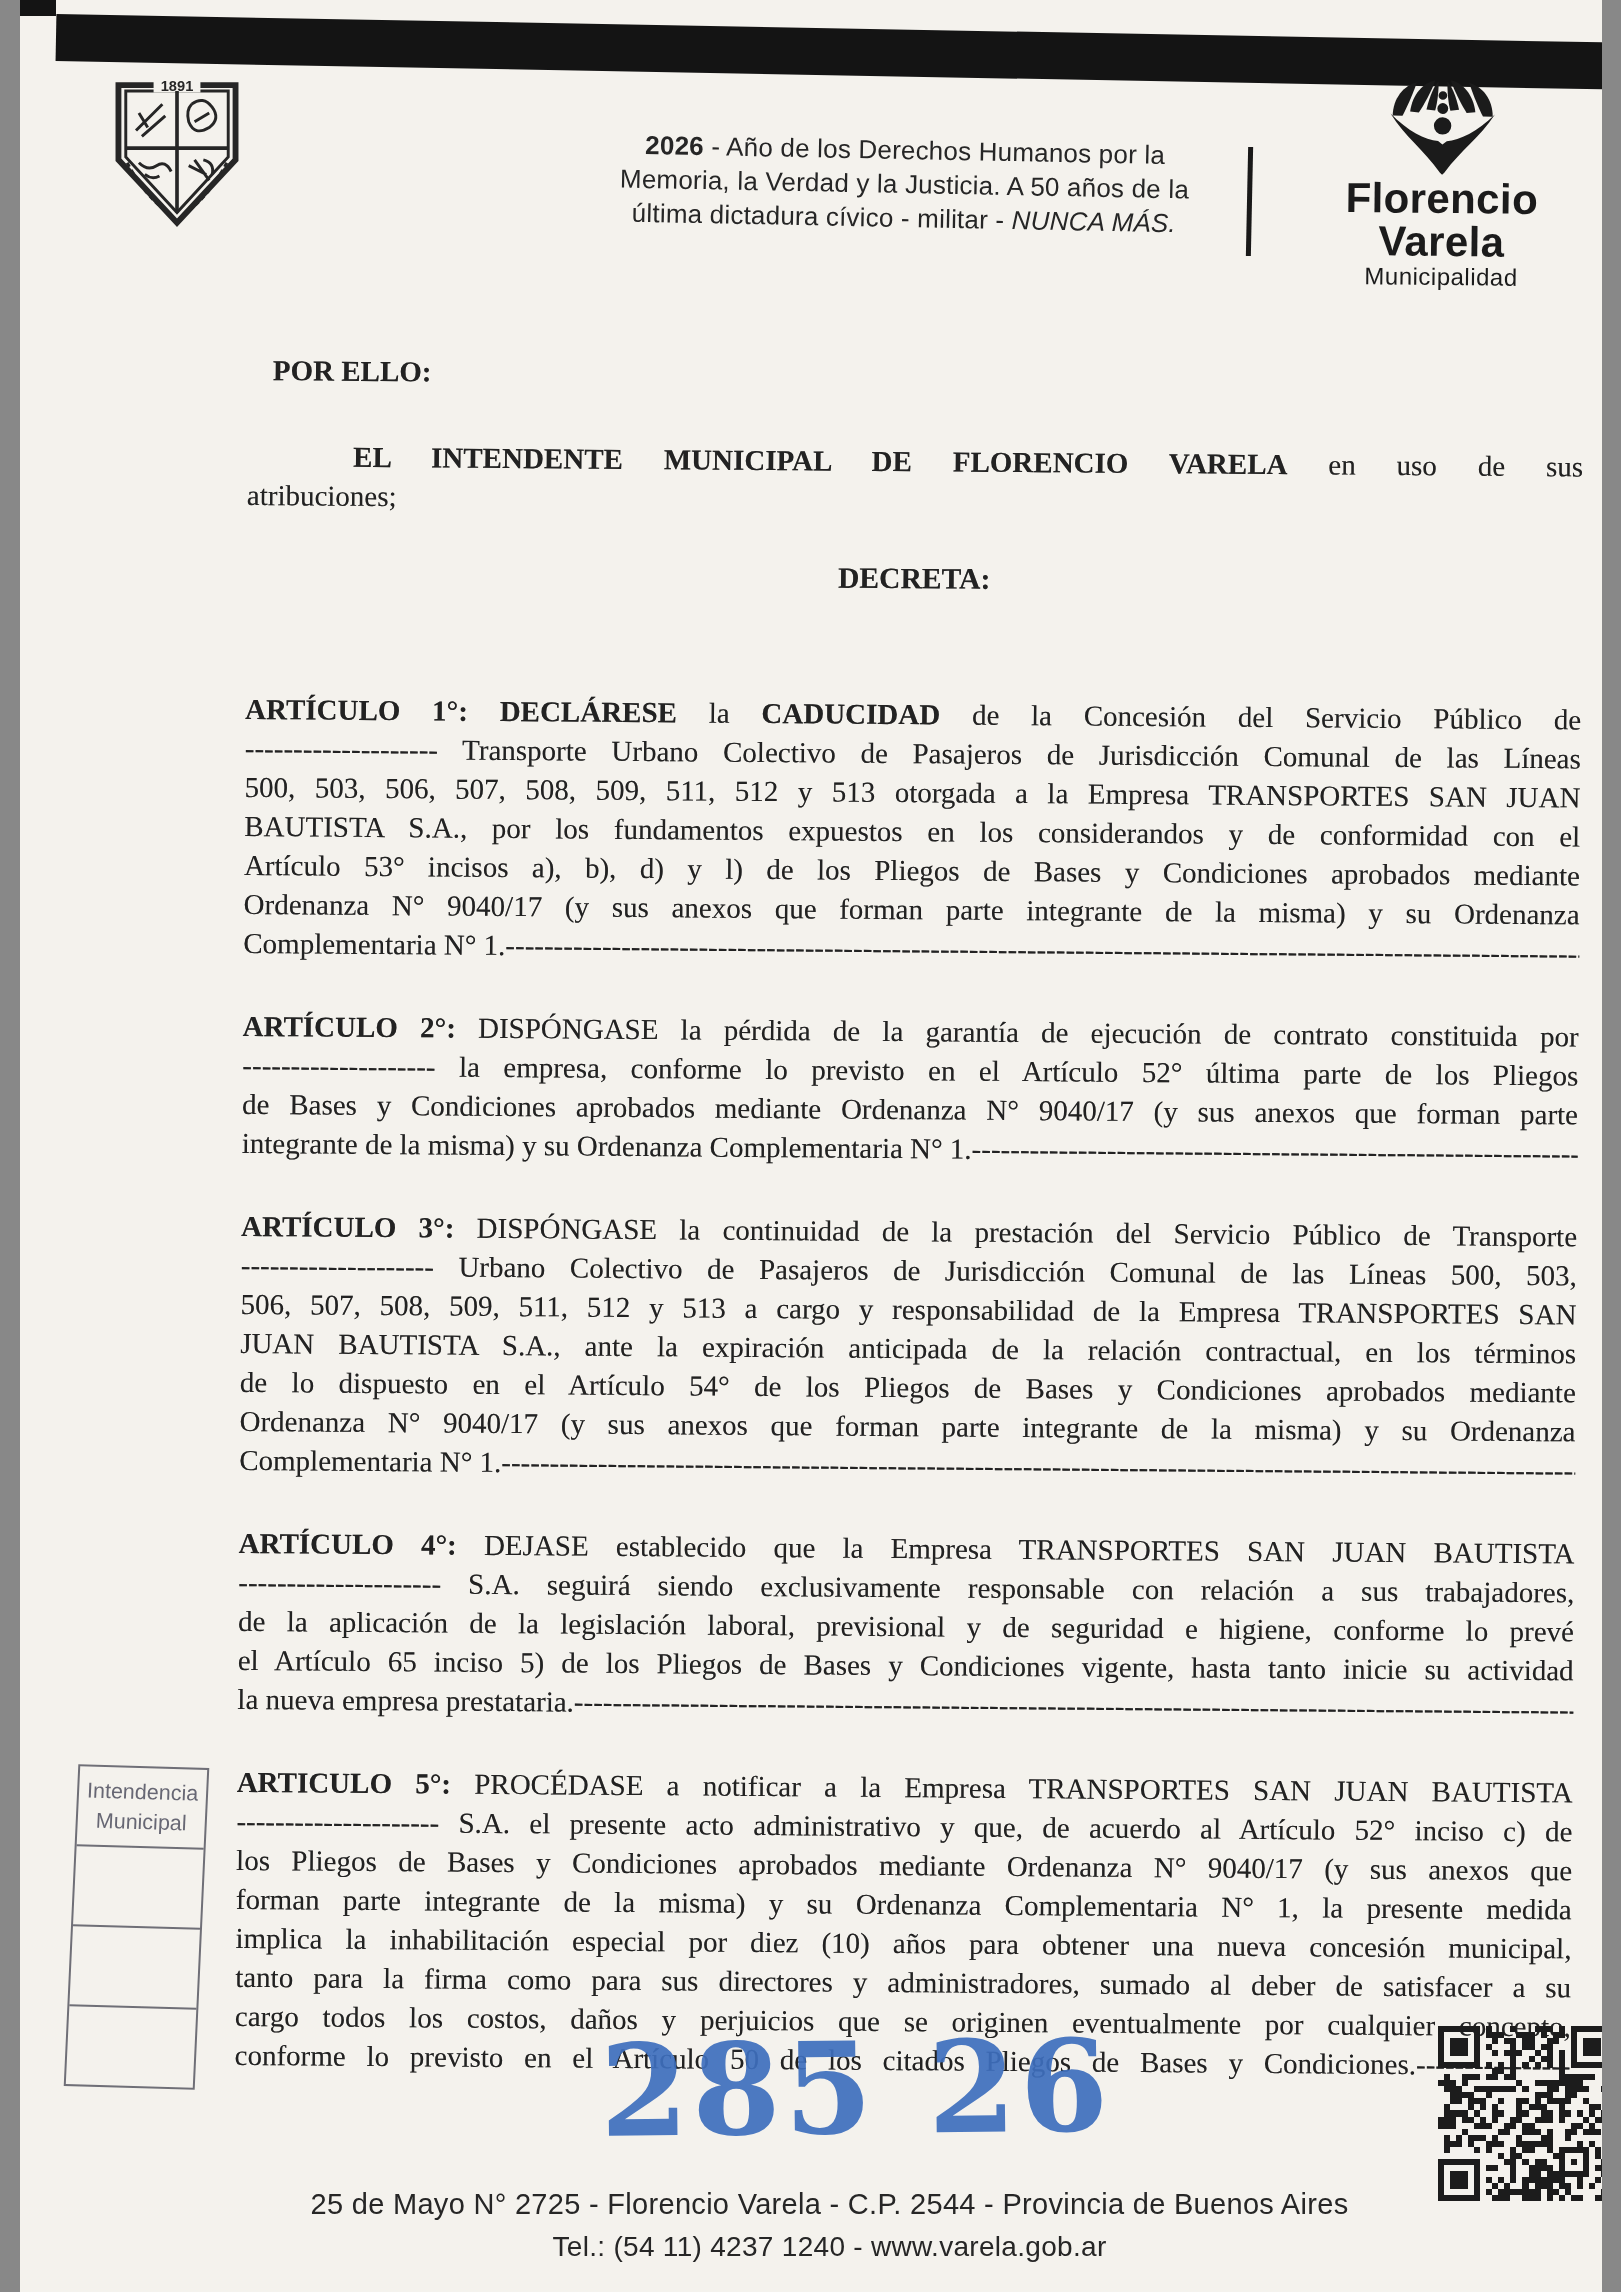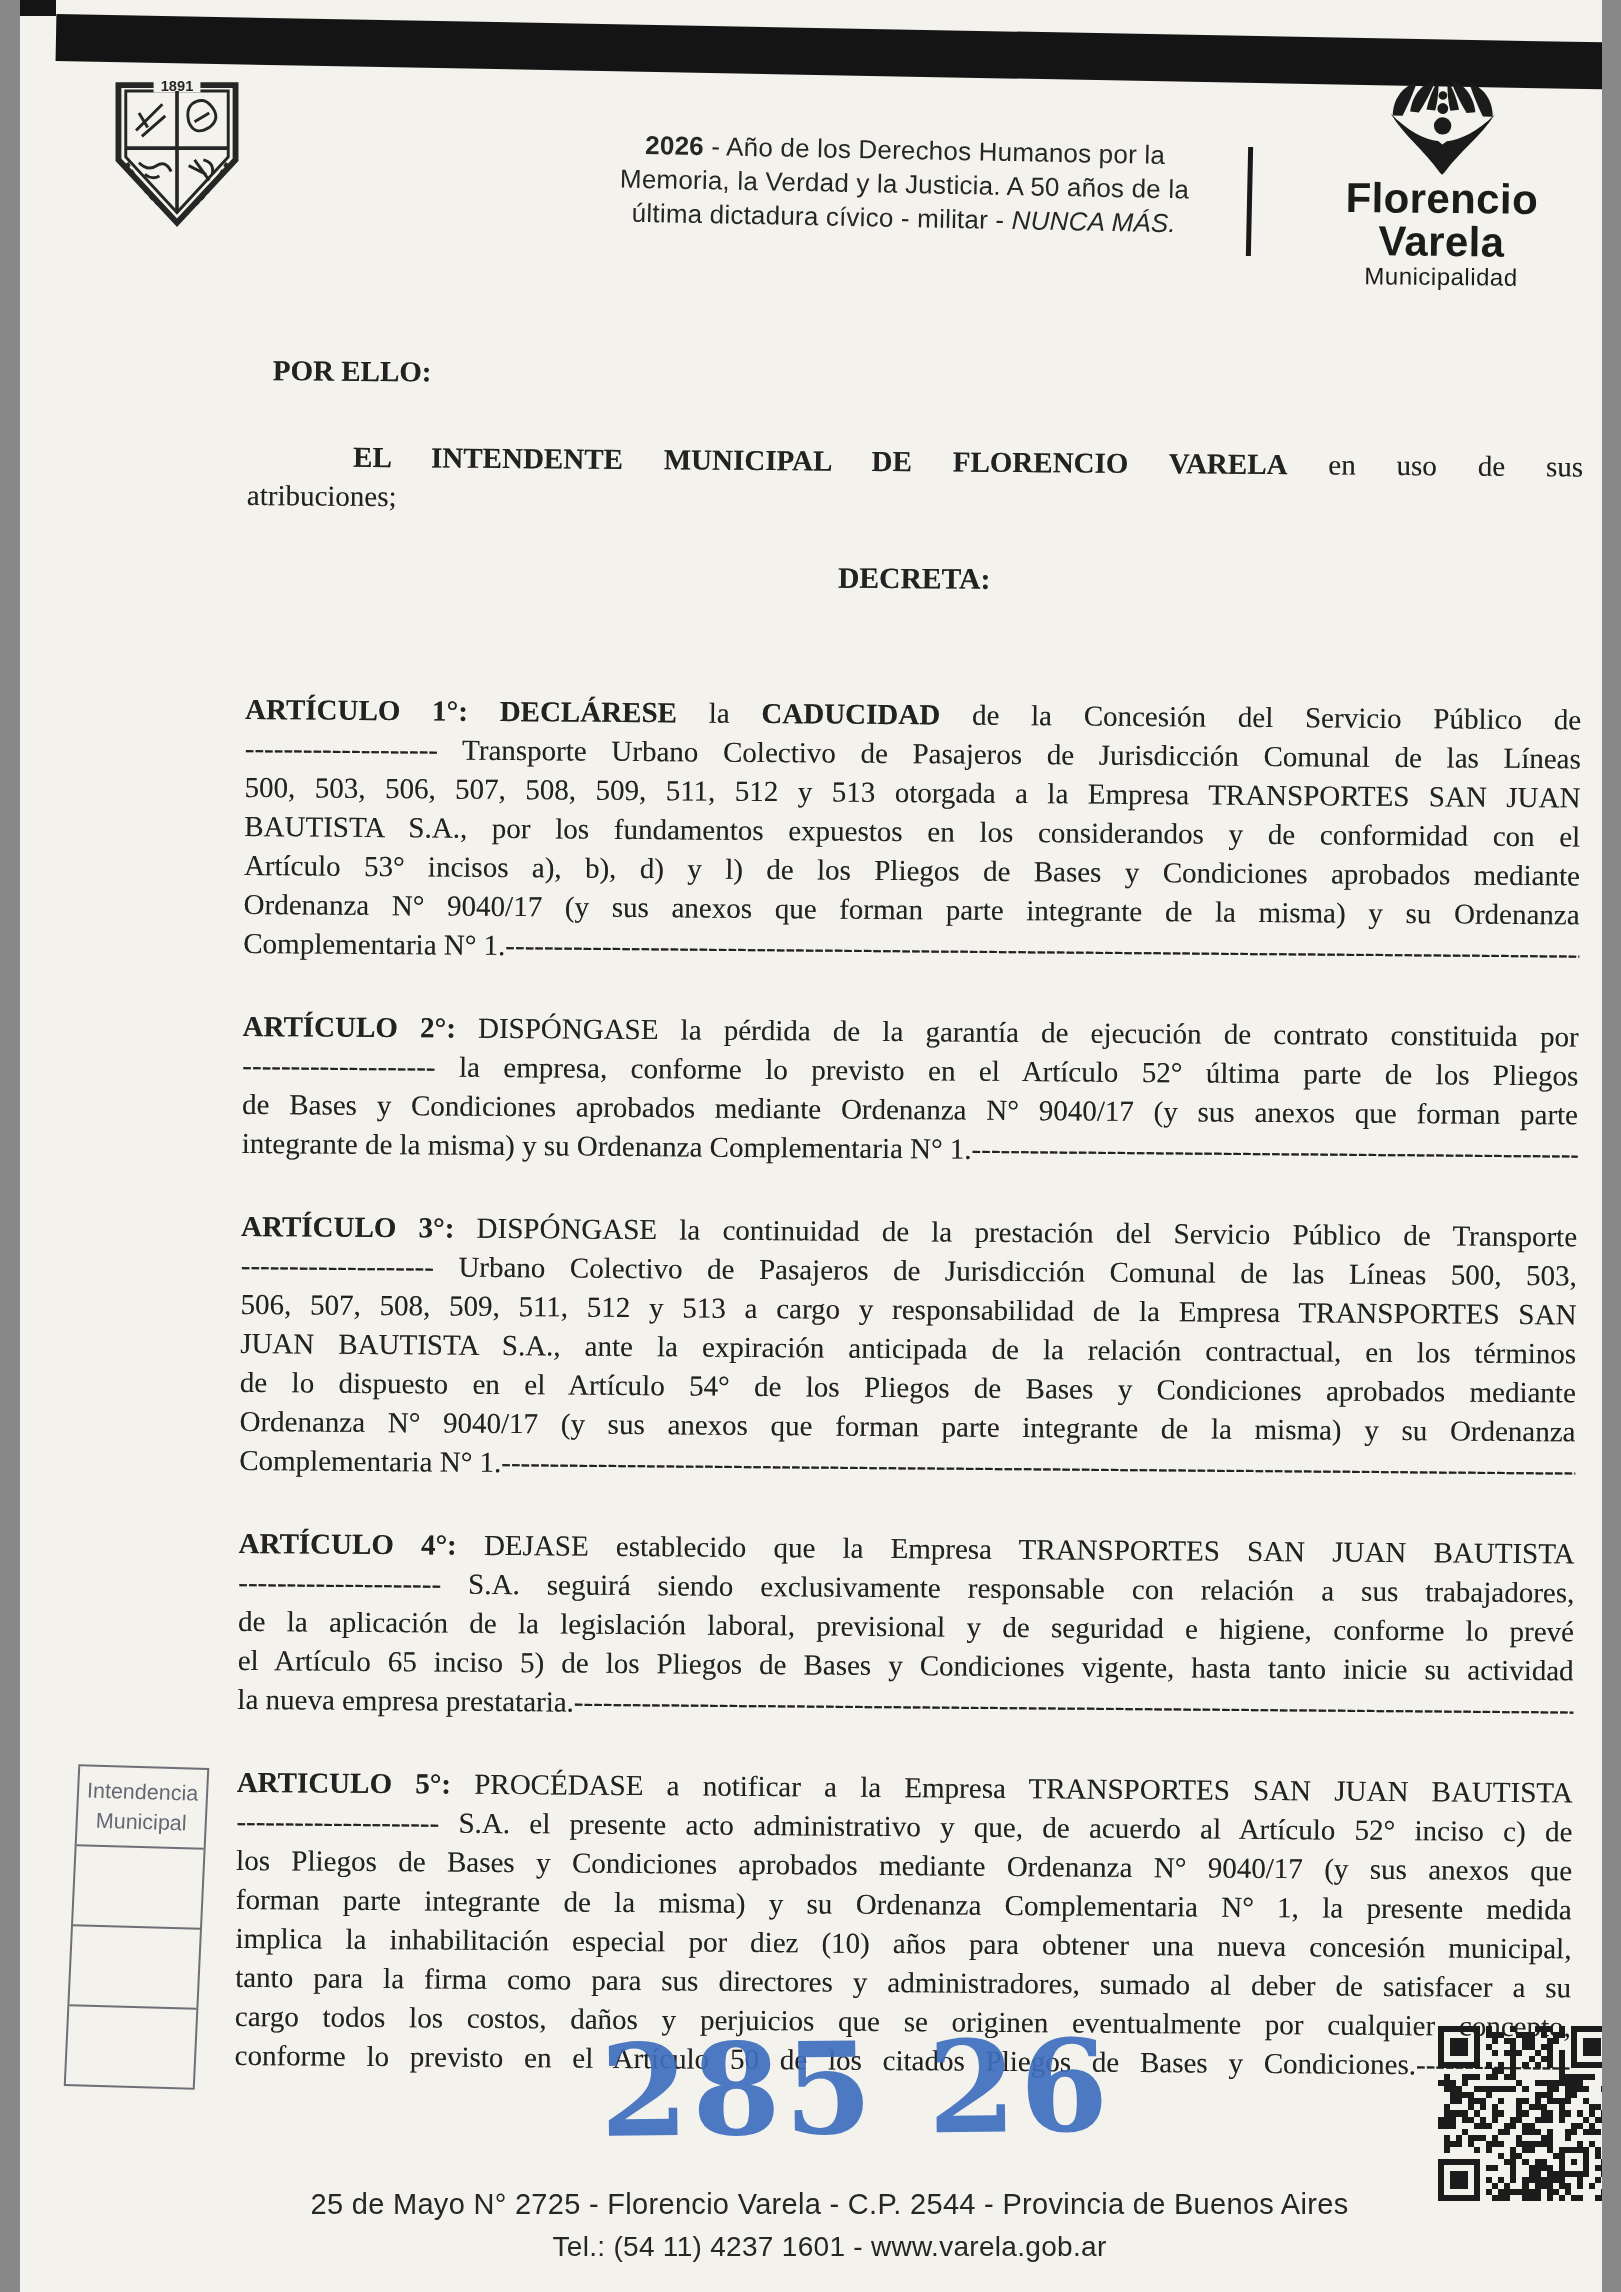--- a/index.html
+++ b/index.html
@@ -615,17 +615,17 @@
       <rect x="20" y="28" width="1" height="1" fill="#1c1c1c"></rect>
       <rect x="22" y="28" width="1" height="1" fill="#1c1c1c"></rect>
       <rect x="23" y="28" width="1" height="1" fill="#1c1c1c"></rect>
       <rect x="26" y="28" width="1" height="1" fill="#1c1c1c"></rect>
       <rect x="27" y="28" width="1" height="1" fill="#1c1c1c"></rect>
       <rect x="28" y="28" width="1" height="1" fill="#1c1c1c"></rect>
     </svg>
 
   <div class="footer">
     <div class="footer-line1">25 de Mayo N° 2725 - Florencio Varela - C.P. 2544 - Provincia de Buenos Aires</div>
-    <div class="footer-line2">Tel.: (54 11) 4237 1601 - www.varela.gob.ar</div>
+    <div class="footer-line2">Tel.: (54 11) 4237 1240 - www.varela.gob.ar</div>
   </div>
 
 </div>
 
 
 </body></html>

